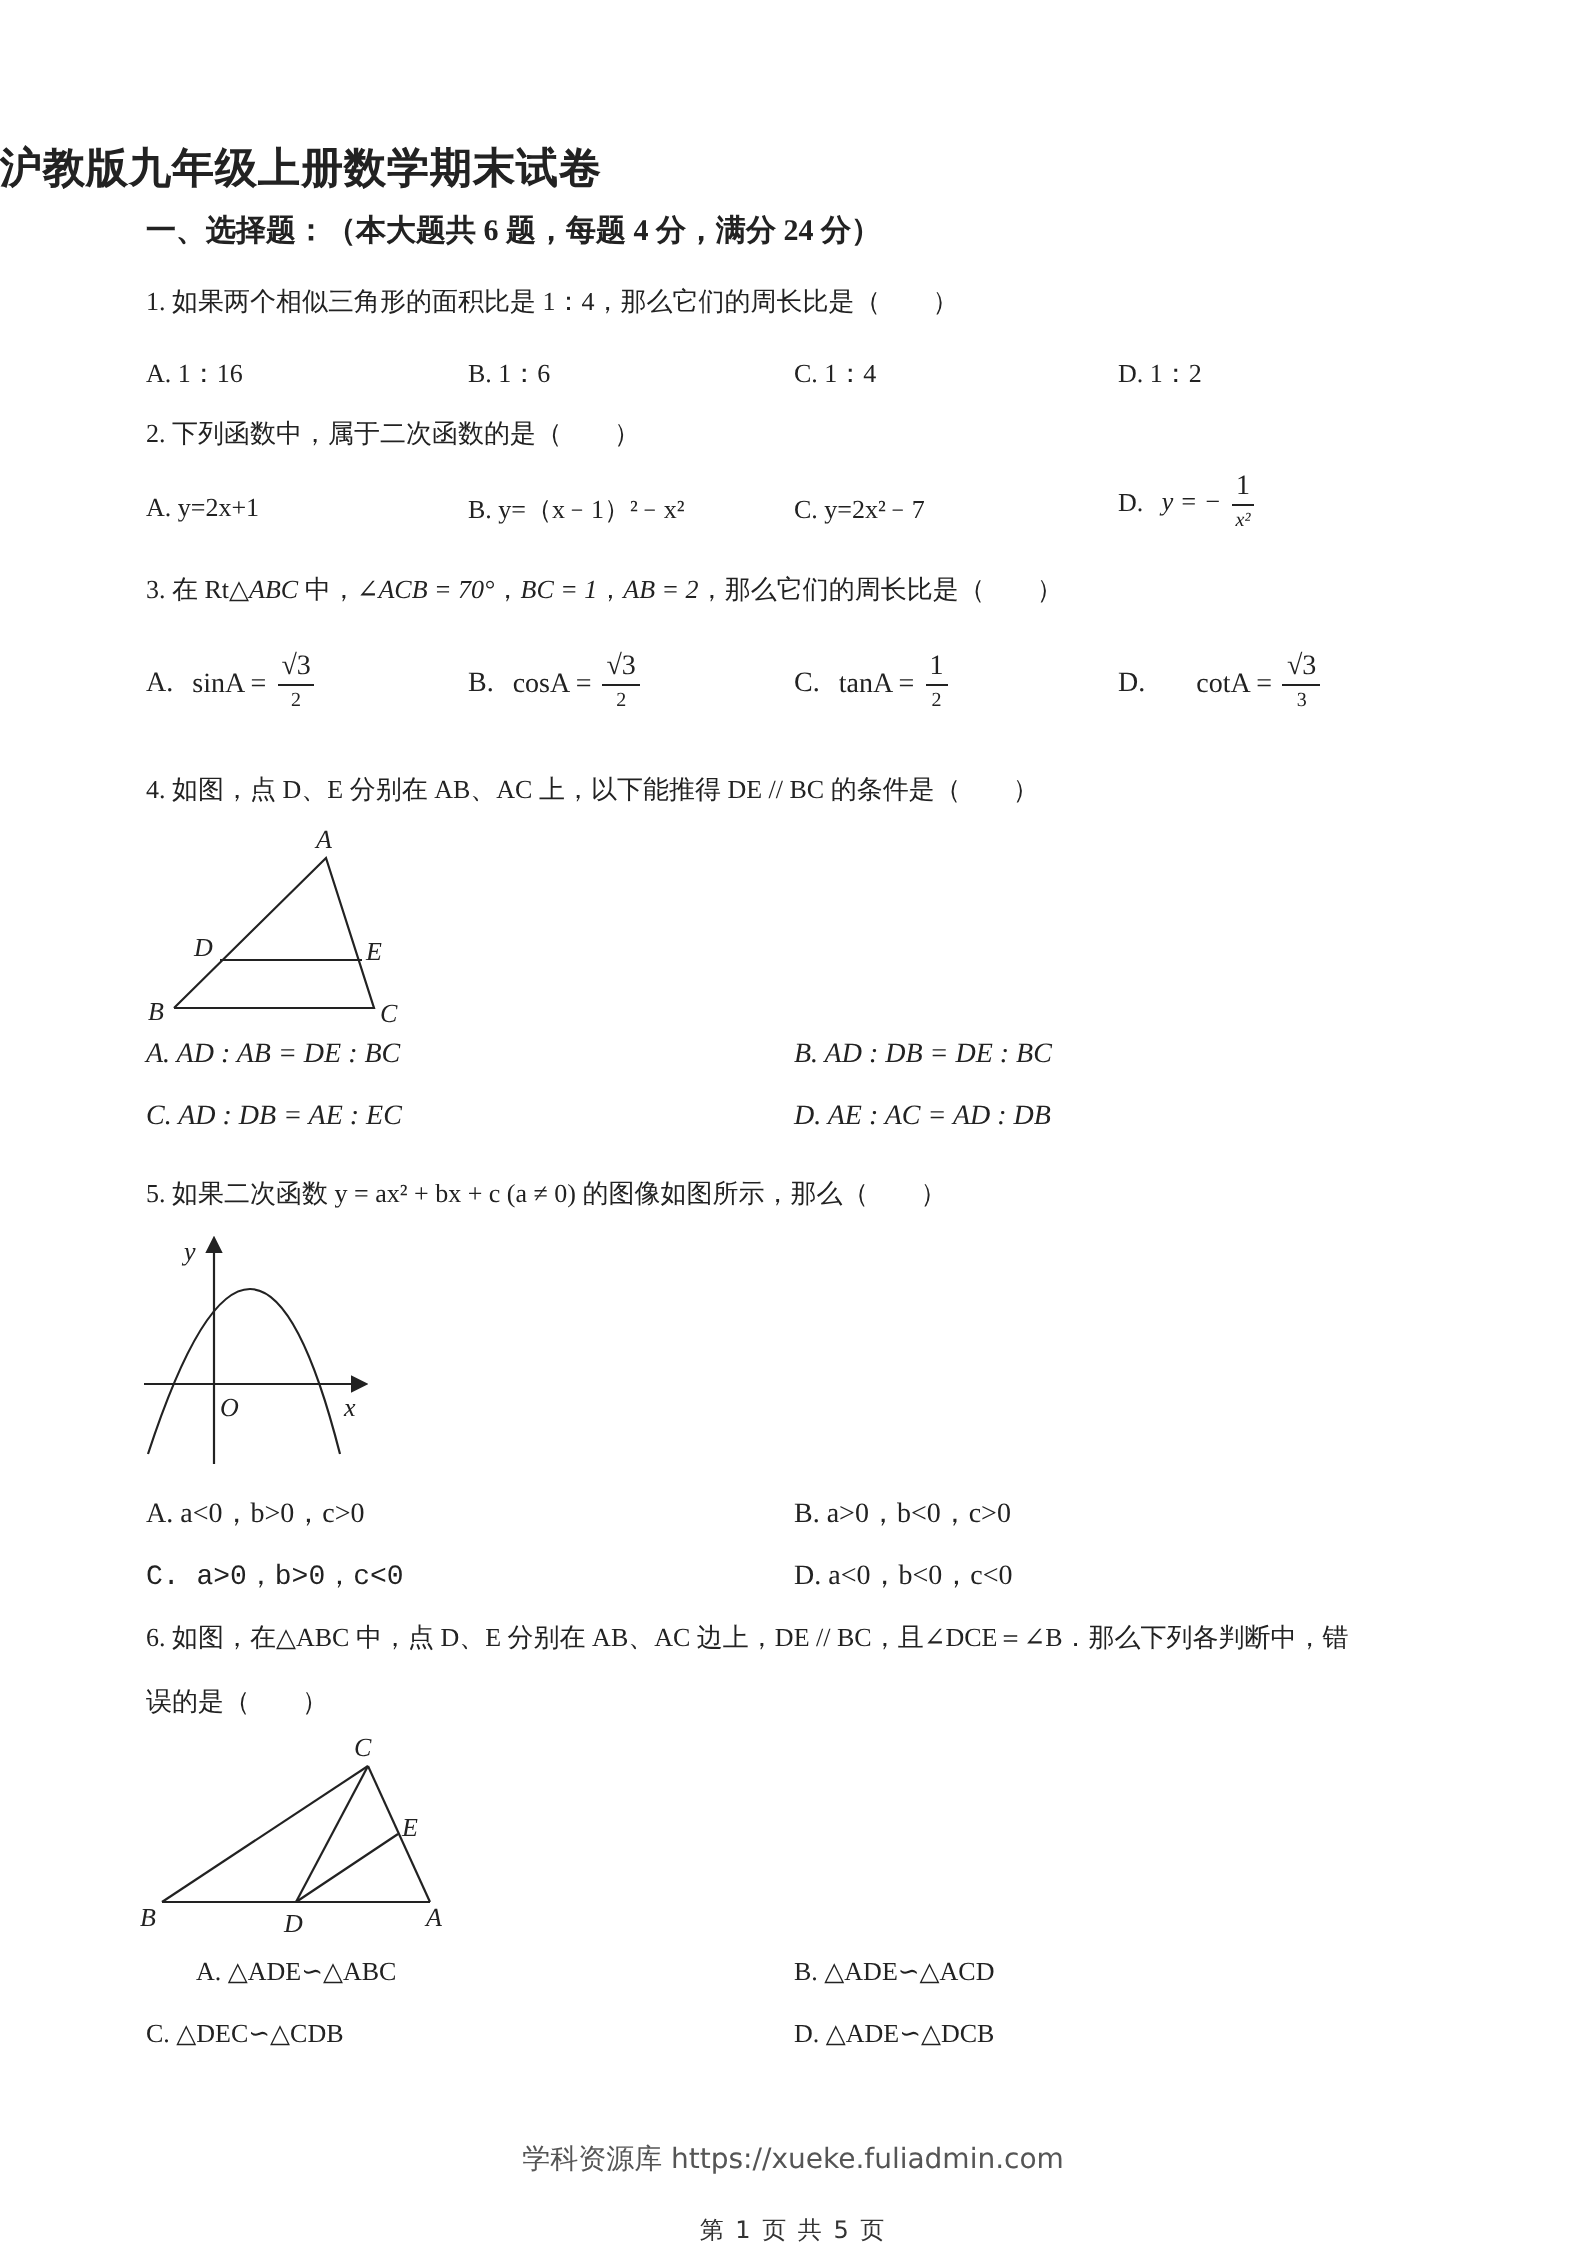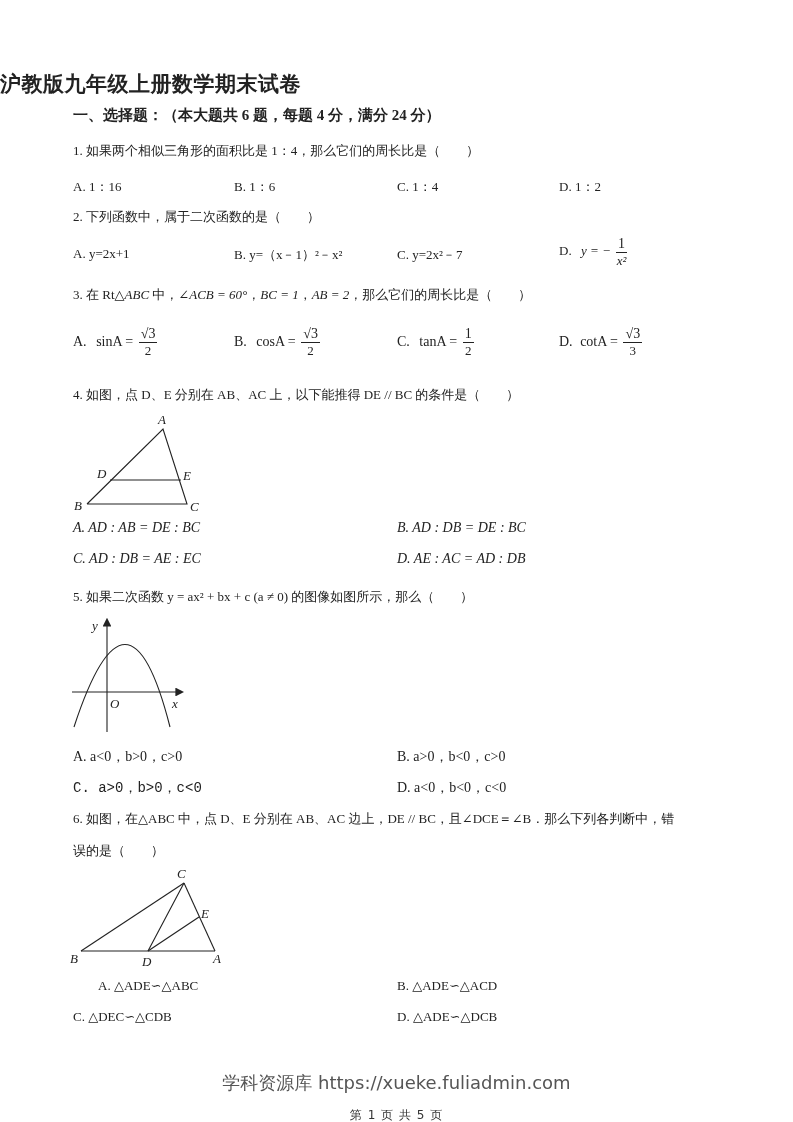--- a/index.html
+++ b/index.html
@@ -6,23 +6,23 @@
   body { width:793px; height:1122px; position:relative; overflow:hidden;
          font-family:"Liberation Serif","DejaVu Serif",serif; color:#222; }
   .abs { position:absolute; }
   .title { top:70px; left:0; width:793px; font-size:21px; font-weight:bold; letter-spacing:0.5px; }
   .section { top:106px; left:73px; font-size:15px; font-weight:bold; }
   .q { font-size:13px; left:73px; white-space:nowrap; }
   .opt { font-size:13px; white-space:nowrap; }
   i.m { font-style:italic; font-family:"Liberation Serif","DejaVu Serif",serif; }
   .frac { display:inline-block; vertical-align:middle; text-align:center; margin:0 2px; }
   .frac .num { display:block; border-bottom:1px solid #222; padding:0 2px; line-height:16px; font-size:14px; }
-  .frac .den { display:block; line-height:16px; font-size:13px; }
+  .frac .den { display:block; line-height:16px; font-size:10px; }
   .bigopt { font-size:14px; }
-  .footer { top:1071px; left:0; width:793px; text-align:center; font-family:"DejaVu Sans",sans-serif; font-size:18px; color:#555; }
+  .footer { top:1071px; left:0; width:793px; text-align:center; font-family:"DejaVu Sans",sans-serif; font-size:14px; color:#555; }
   .pageno { top:1107px; left:0; width:793px; text-align:center; font-family:"DejaVu Sans",sans-serif; font-size:12px; color:#333; letter-spacing:1px; }
   svg text { font-family:"Liberation Serif","DejaVu Serif",serif; font-style:italic; font-size:13px; fill:#222; }
 </style>
 </head>
 <body>
 
 <div class="abs title">沪教版九年级上册数学期末试卷</div>
 <div class="abs section">一、选择题：（本大题共 6 题，每题 4 分，满分 24 分）</div>
 
 <div class="abs q" style="top:142px;">1. 如果两个相似三角形的面积比是 1：4，那么它们的周长比是（　　）</div>
@@ -38,40 +38,40 @@
 <div class="abs opt" style="top:236px;left:559px;">
   <span>D.</span>
   <span style="margin-left:6px;font-style:italic;">y = −</span>
   <span class="frac">
     <span class="num">1</span>
     <span class="den" style="font-style:italic;">x²</span>
   </span>
 </div>
 
 <div class="abs q" style="top:286px;">
-  <span>3. 在 Rt△</span><i class="m">ABC</i><span> 中，</span><i class="m">∠ACB = 60°</i><span>，</span><i class="m">BC = 1</i><span>，</span><i class="m">AB = 2</i><span>，那么它们的周长比是（　　）</span>
+  <span>3. 在 Rt△</span><i class="m">ABC</i><span> 中，</span><i class="m">∠ACB = 70°</i><span>，</span><i class="m">BC = 1</i><span>，</span><i class="m">AB = 2</i><span>，那么它们的周长比是（　　）</span>
 </div>
 <div class="abs opt bigopt" style="top:326px;left:73px;">
   <span>A.</span>
   <span style="margin-left:6px;">sinA =</span>
   <span class="frac"><span class="num">√3</span><span class="den">2</span></span>
 </div>
 <div class="abs opt bigopt" style="top:326px;left:234px;">
   <span>B.</span>
   <span style="margin-left:6px;">cosA =</span>
   <span class="frac"><span class="num">√3</span><span class="den">2</span></span>
 </div>
 <div class="abs opt bigopt" style="top:326px;left:397px;">
   <span>C.</span>
   <span style="margin-left:6px;">tanA =</span>
   <span class="frac"><span class="num">1</span><span class="den">2</span></span>
 </div>
 <div class="abs opt bigopt" style="top:326px;left:559px;">
   <span>D.</span>
-  <span style="margin-left:4px;">cotA =</span>
+  <span style="margin-left:22px;">cotA =</span>
   <span class="frac"><span class="num">√3</span><span class="den">3</span></span>
 </div>
 
 <div class="abs q" style="top:386px;">4. 如图，点 D、E 分别在 AB、AC 上，以下能推得 DE // BC 的条件是（　　）</div>
 <svg class="abs" style="top:408px;left:70px;" width="140" height="110">
   <polyline points="17,96 93,21 117,96 17,96" fill="none" stroke="#222" stroke-width="1.1"></polyline>
   <line x1="40" y1="72" x2="111" y2="72" stroke="#222" stroke-width="1.1"></line>
   <text x="88" y="16">A</text>
   <text x="27" y="70">D</text>
   <text x="113" y="72">E</text>

